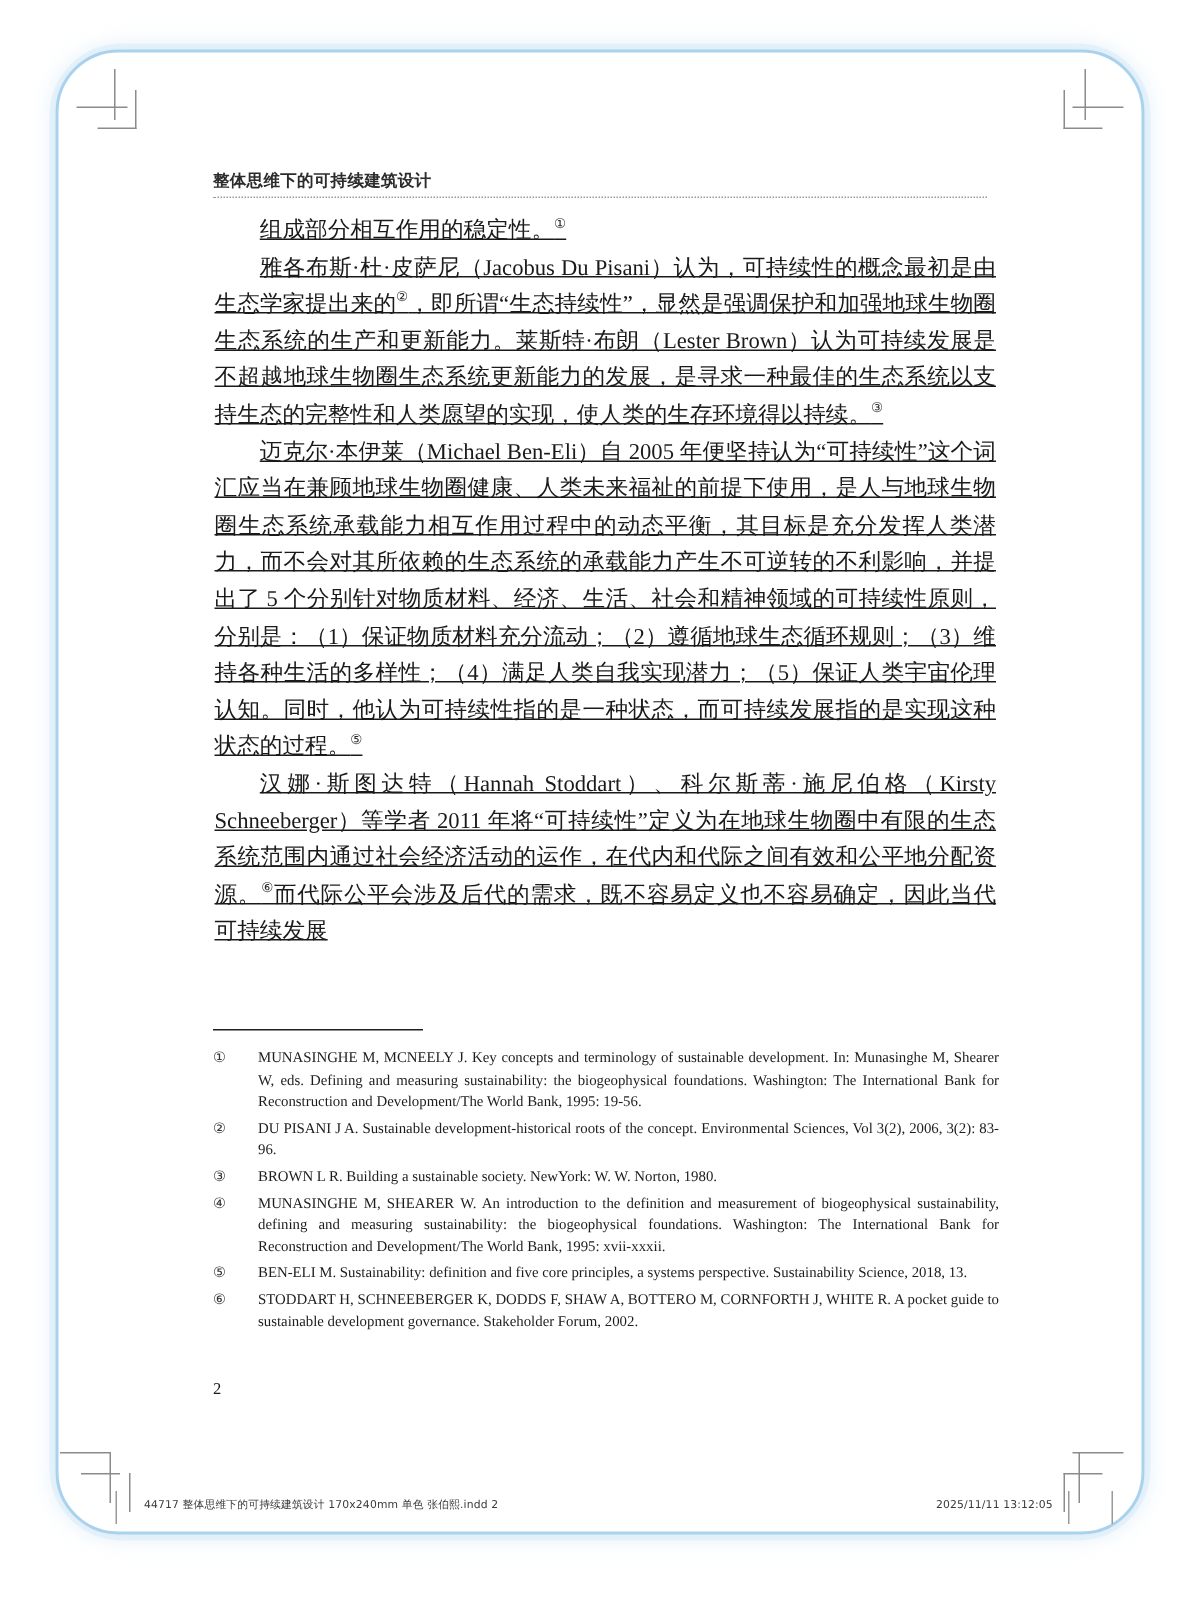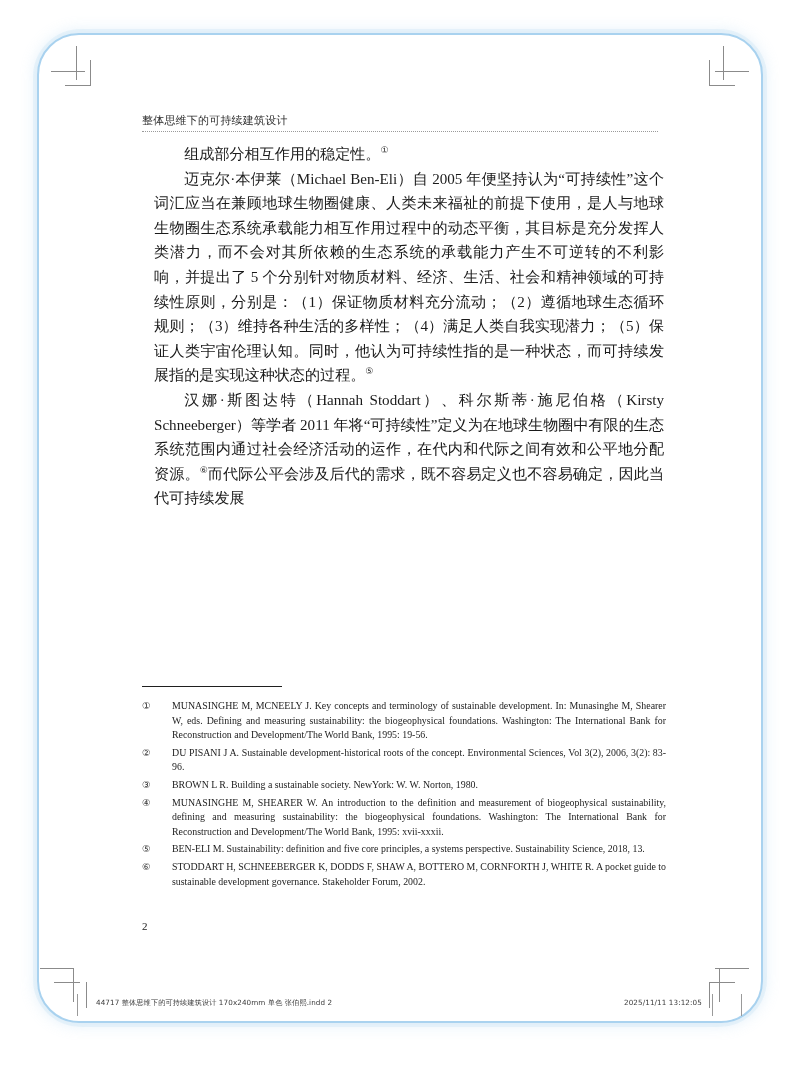--- a/index.html
+++ b/index.html
@@ -89,21 +89,21 @@
 
   #running-head {
     position: absolute;
     left: 34px;
     top: 26px;
     width: 516px;
   }
   #running-head .rh-text {
     font-family: "DejaVu Sans", "Liberation Sans", sans-serif;
     font-size: 11px;
-    font-weight: 400;
+    font-weight: 700;
     color: #2c2c2c;
     letter-spacing: 0.2px;
     line-height: 14px;
   }
   #running-head .rh-rule {
     margin-top: 3px;
     height: 0;
     border-top: 1px dotted #9a9a9a;
     width: 100%;
   }
@@ -114,23 +114,24 @@
     top: 54px;
     width: 522px;
   }
   .para {
     font-family: "Liberation Serif", "DejaVu Serif", serif;
     font-size: 15.1px;
     line-height: 24.6px;
     color: #1a1a1a;
     text-align: justify;
     text-justify: inter-ideograph;
-    margin: 0 0 0 12px;
+    margin: 0 0 0 1px;
     text-indent: 2em;
     word-break: break-word;
+    text-decoration: underline;
   }
   .para.first { text-indent: 2em; }
   .sup {
     font-size: 9px;
     vertical-align: super;
     line-height: 0;
     letter-spacing: 0;
     color: #2a2a2a;
   }
 
@@ -249,20 +250,21 @@
 
 <div id="book-page">
 
   <div id="running-head">
     <div class="rh-text">整体思维下的可持续建筑设计</div>
     <div class="rh-rule"></div>
   </div>
 
   <div id="body-text">
       <p class="para first">组成部分相互作用的稳定性。<span class="sup">①</span></p>
+      <p class="para">雅各布斯·杜·皮萨尼（Jacobus Du Pisani）认为，可持续性的概念最初是由生态学家提出来的<span class="sup">②</span>，即所谓“生态持续性”，显然是强调保护和加强地球生物圈生态系统的生产和更新能力。莱斯特·布朗（Lester Brown）认为可持续发展是不超越地球生物圈生态系统更新能力的发展，是寻求一种最佳的生态系统以支持生态的完整性和人类愿望的实现，使人类的生存环境得以持续。<span class="sup">③</span></p>
       <p class="para">迈克尔·本伊莱（Michael Ben-Eli）自 2005 年便坚持认为“可持续性”这个词汇应当在兼顾地球生物圈健康、人类未来福祉的前提下使用，是人与地球生物圈生态系统承载能力相互作用过程中的动态平衡，其目标是充分发挥人类潜力，而不会对其所依赖的生态系统的承载能力产生不可逆转的不利影响，并提出了 5 个分别针对物质材料、经济、生活、社会和精神领域的可持续性原则，分别是：（1）保证物质材料充分流动；（2）遵循地球生态循环规则；（3）维持各种生活的多样性；（4）满足人类自我实现潜力；（5）保证人类宇宙伦理认知。同时，他认为可持续性指的是一种状态，而可持续发展指的是实现这种状态的过程。<span class="sup">⑤</span></p>
       <p class="para">汉娜·斯图达特（Hannah Stoddart）、科尔斯蒂·施尼伯格（Kirsty Schneeberger）等学者 2011 年将“可持续性”定义为在地球生物圈中有限的生态系统范围内通过社会经济活动的运作，在代内和代际之间有效和公平地分配资源。<span class="sup">⑥</span>而代际公平会涉及后代的需求，既不容易定义也不容易确定，因此当代可持续发展</p>
     </div>
 
   <div id="footnotes">
     <div id="fn-rule"></div>
     <div id="fn-list">
         <div class="fn-row">
           <div class="fn-mark">①</div>
           <div class="fn-text">MUNASINGHE M, MCNEELY J. Key concepts and terminology of sustainable development. In: Munasinghe M, Shearer W, eds. Defining and measuring sustainability: the biogeophysical foundations. Washington: The International Bank for Reconstruction and Development/The World Bank, 1995: 19-56.</div>

